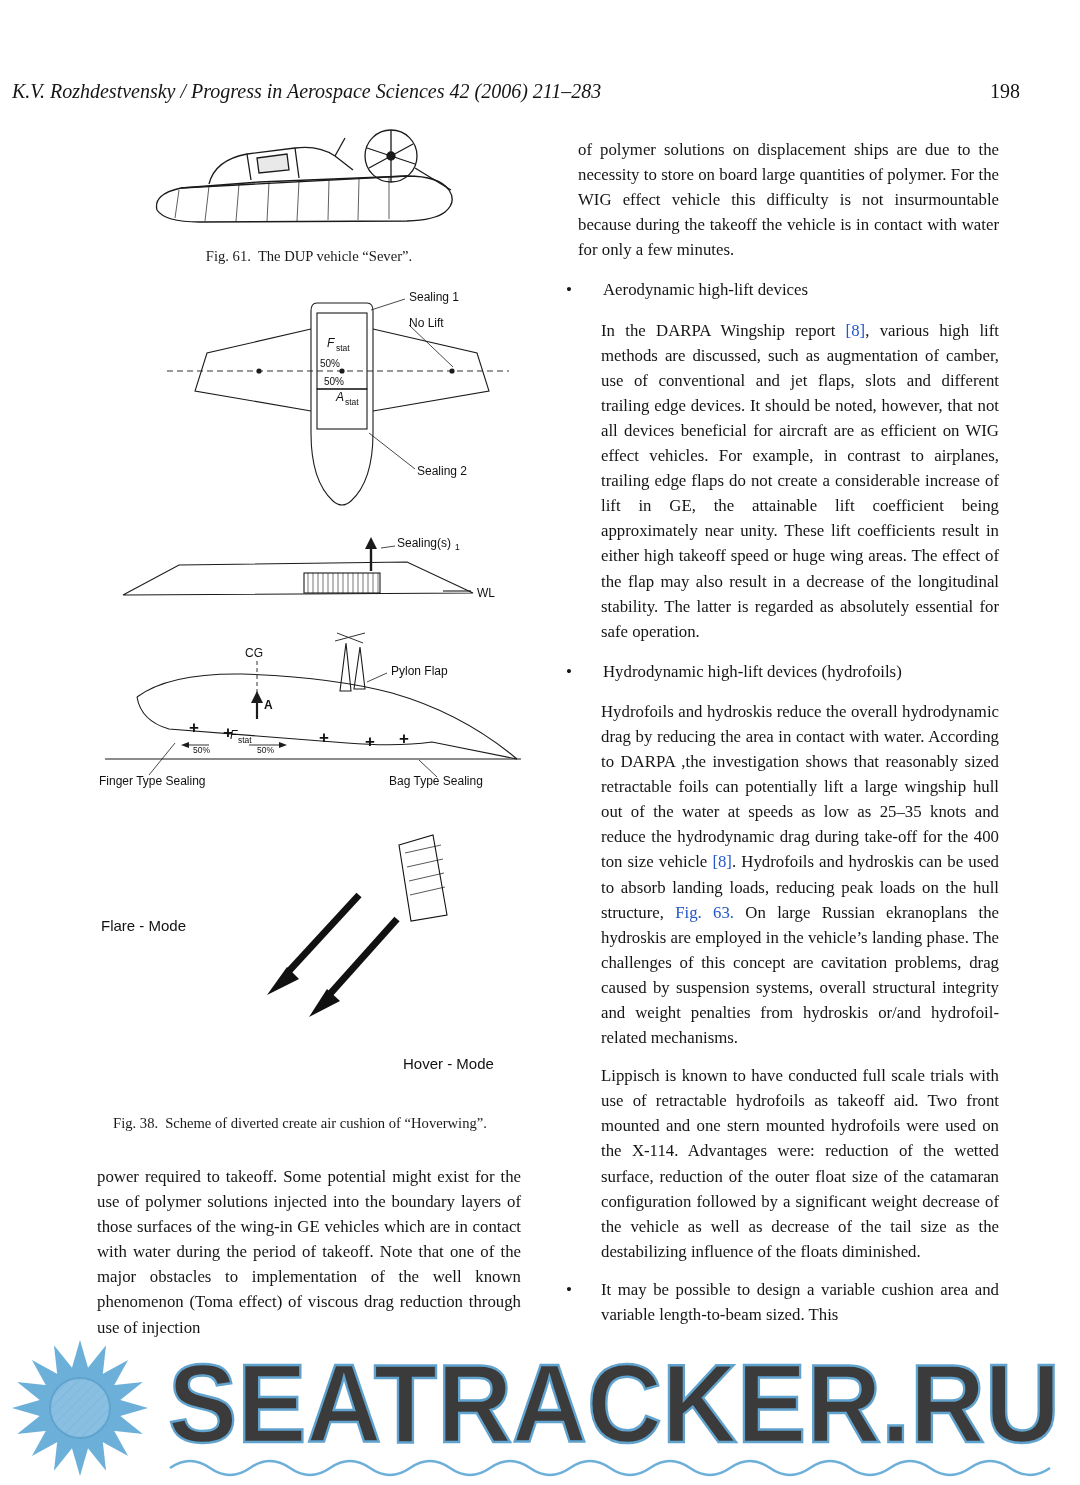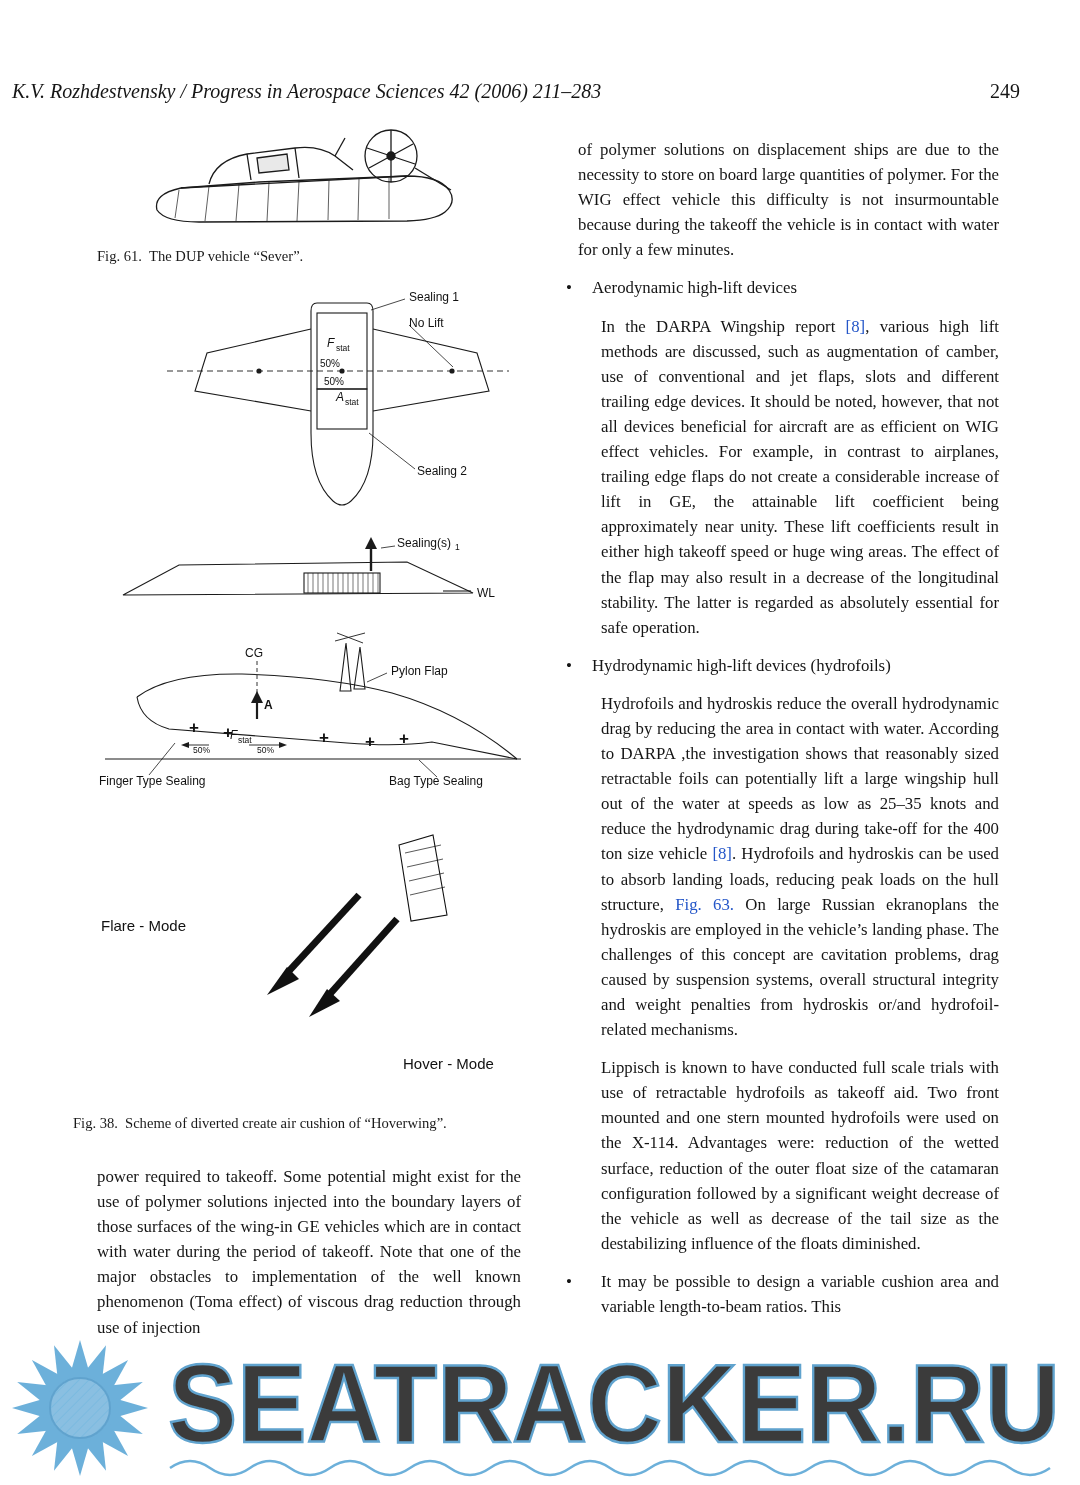--- a/index.html
+++ b/index.html
@@ -8,47 +8,47 @@
     position:relative; width:1080px; height:1485px; background:#ffffff;
     font-family:"Liberation Serif", serif; color:#151515; overflow:hidden;
   }
   .running-head { position:absolute; top:80px; left:12px; width:100%; font-size:20px; font-style:italic; text-align:left; }
   .rh-page { position:absolute; right:72px; top:0; font-style:normal; }
 
   .col-left  { position:absolute; left:97px;  top:118px; width:424px; }
   .col-right { position:absolute; left:565px; top:124px; width:447px; font-size:16.8px; line-height:25.1px; text-align:justify; }
 
   .fig-svg { display:block; margin:0 auto; }
-  .caption { font-size:14.6px; margin-top:10px; color:#1a1a1a; }
+  .caption { text-align:center; font-size:14.6px; margin-top:10px; color:#1a1a1a; }
   .caption .cap-label { margin-right:7px; }
   .caption.wide { margin-left:-24px; margin-right:-6px; }
 
   .rc-par { margin:13px; }
   .bullet-item { position:relative; padding-left:23px; }
   .bullet-item .dot { position:absolute; left:1px; top:0; font-size:17px; }
-  .bullet-head { margin:4px; }
+  .bullet-head { margin:15px; }
   .ref { color:#2456c8; }
 
   .left-par { margin-top:32px; font-size:16.8px; line-height:25.1px; text-align:justify; }
 
   svg text { font-family:"Liberation Sans", sans-serif; fill:#111; }
   .dtext { font-size:12px; }
   .stext { font-size:10px; }
   .subtext { font-size:8.5px; }
 
   .watermark { position:absolute; left:0; top:1322px; width:1080px; height:163px; opacity:0.82; pointer-events:none; }
 </style>
 </head>
 <body>
 
 <div class="page">
 
   <div class="running-head">
     <span>K.V. Rozhdestvensky / Progress in Aerospace Sciences 42 (2006) 211–283</span>
-    <span class="rh-page">249</span>
+    <span class="rh-page">198</span>
   </div>
 
   <div class="col-left">
 
     <svg class="fig-svg" width="340" height="120" viewBox="0 0 340 120">
       <g fill="none" stroke="#1b1b1b" stroke-width="1.3">
         <path d="M18,92 Q14,76 42,70 L120,64 L268,58 Q300,58 310,72 Q318,84 306,94 Q296,102 268,103 L60,104 Q26,104 18,92 Z"></path>
         <path d="M40,72 L36,100 M70,68 L66,103 M100,66 L97,103 M130,64 L128,103 M160,63 L158,103 M190,62 L189,102 M220,61 L219,102 M250,60 L250,101" stroke-width="0.7"></path>
         <path d="M42,70 L268,58"></path>
         <path d="M70,66 Q76,42 108,36 L156,30 Q180,27 196,38 L214,52"></path>
@@ -190,21 +190,21 @@
 
     <div class="bullet-item">
       <span class="dot">•</span>
       <p class="bullet-head">Hydrodynamic high-lift devices (hydrofoils)</p>
       <p class="rc-par"><span>Hydrofoils and hydroskis reduce the overall hydrodynamic drag by reducing the area in contact with water. According to DARPA ,the investigation shows that reasonably sized retractable foils can potentially lift a large wingship hull out of the water at speeds as low as 25–35 knots and reduce the hydrodynamic drag during take-off for the 400 ton size vehicle </span><span class="ref">[8]</span><span>. Hydrofoils and hydroskis can be used to absorb landing loads, reducing peak loads on the hull structure, </span><span class="ref">Fig. 63.</span><span> On large Russian ekranoplans the hydroskis are employed in the vehicle’s landing phase. The challenges of this concept are cavitation problems, drag caused by suspension systems, overall structural integrity and weight penalties from hydroskis or/and hydrofoil-related mechanisms.</span></p>
       <p class="rc-par">Lippisch is known to have conducted full scale trials with use of retractable hydrofoils as takeoff aid. Two front mounted and one stern mounted hydrofoils were used on the X-114. Advantages were: reduction of the wetted surface, reduction of the outer float size of the catamaran configuration followed by a significant weight decrease of the vehicle as well as decrease of the tail size as the destabilizing influence of the floats diminished.</p>
     </div>
 
     <div class="bullet-item">
       <span class="dot">•</span>
-      <p class="rc-par">It may be possible to design a variable cushion area and variable length-to-beam ratios. This</p>
+      <p class="rc-par">It may be possible to design a variable cushion area and variable length-to-beam sized. This</p>
     </div>
   </div>
 
   <svg class="watermark" viewBox="0 0 1080 163" xmlns="http://www.w3.org/2000/svg" xmlns:xlink="http://www.w3.org/1999/xlink">
     <defs>
       <pattern id="wmhatch" width="7" height="7" patternUnits="userSpaceOnUse" patternTransform="rotate(45)">
         <rect width="7" height="7" fill="rgba(255,255,255,0.2)"></rect>
         <line x1="0" y1="0" x2="0" y2="7" stroke="#5aa9d9" stroke-width="1.6"></line>
       </pattern>
       <polygon id="wmray" points="0,-68 11,-30 -11,-30"></polygon>

